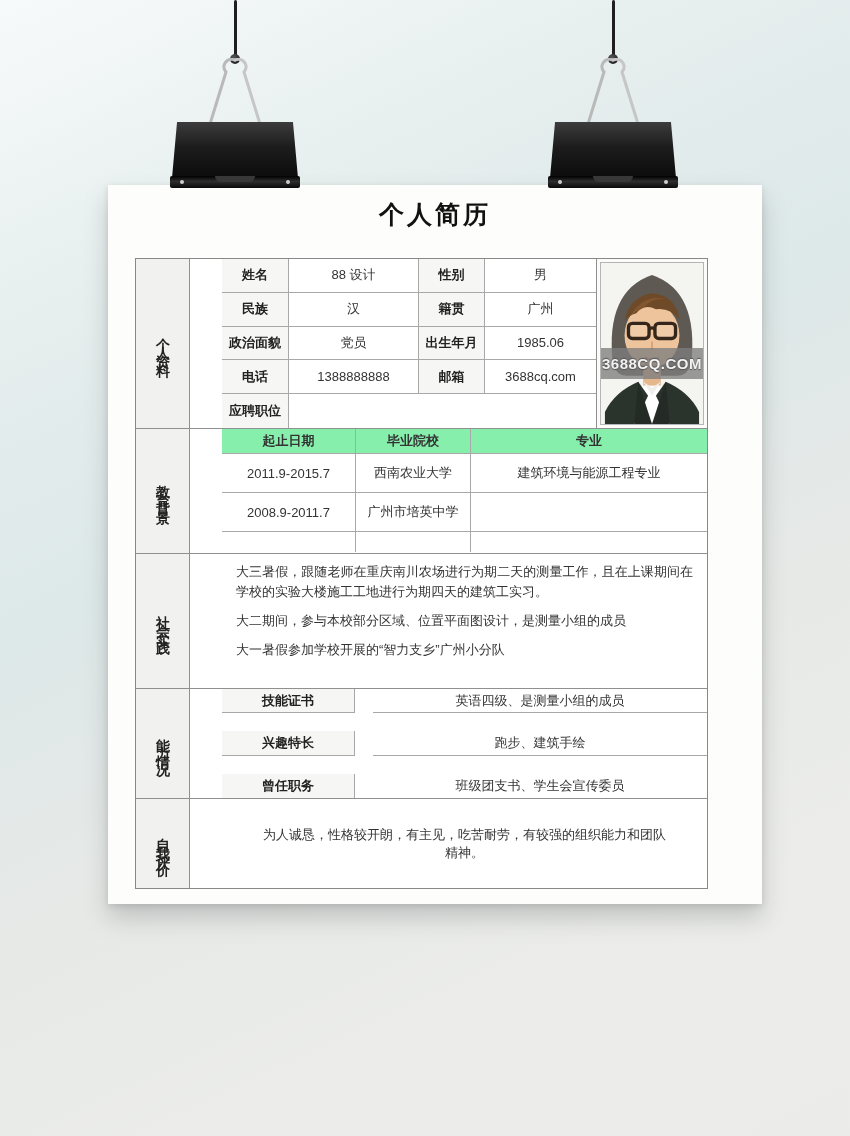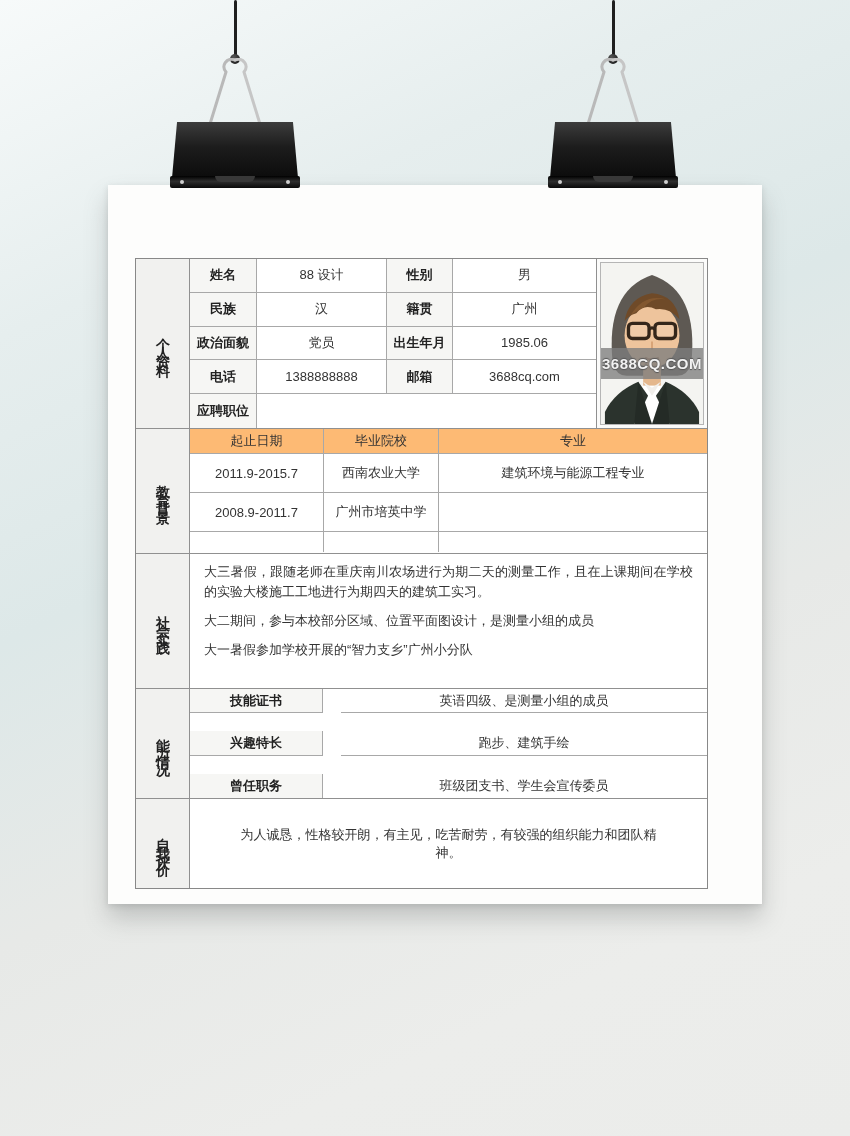--- a/index.html
+++ b/index.html
@@ -52,21 +52,21 @@
   .section { display: flex; border-bottom: 1px solid #909090; }
   .section:last-child { border-bottom: none; }
   .sec-label {
     width: 54px; flex: 0 0 54px; background: #f1f1ef; border-right: 1px solid #909090;
     display: flex; align-items: center; justify-content: center;
     writing-mode: vertical-rl; text-orientation: upright;
     font-family: "Liberation Serif", "DejaVu Serif", serif;
     font-weight: bold; font-size: 14px; letter-spacing: 0.6em; color: #222;
     padding: 8px 0;
   }
-  .sec-content { flex: 1; min-width: 0; }
+  .sec-content { flex: 1; min-width: 0; margin-left: 32px; }
 
   .cell { display: flex; align-items: center; justify-content: center; text-align: center; overflow: hidden; }
   .lab { background: #f6f6f4; font-weight: bold; font-family: "Liberation Serif", "DejaVu Serif", serif; color: #222; }
   .br { border-right: 1px solid #a8a8a8; }
   .bb { border-bottom: 1px solid #a8a8a8; }
 
   
   .personal-wrap { display: flex; height: 169px; }
   .pgrid {
     flex: 1; display: grid;
@@ -85,21 +85,21 @@
     color: #f2f2f2; text-shadow: 0 1px 1px #555, 0 -1px 1px #555;
   }
 
   
   .egrid {
     display: grid;
     grid-template-columns: 134px 115px 1fr;
     grid-template-rows: 25px 39px 39px 20px;
     height: 124px;
   }
-  .ehead { background: #fdba74; font-weight: normal; font-family: "Liberation Serif", "DejaVu Serif", serif; }
+  .ehead { background: #86efac; font-weight: bold; font-family: "Liberation Serif", "DejaVu Serif", serif; }
 
   
   .practice { padding: 8px 14px 4px 14px; height: 134px; }
   .practice p { line-height: 1.55; margin-bottom: 9px; text-align: justify; }
 
   
   .agrid {
     display: grid;
     grid-template-columns: 133px 1fr;
     grid-template-rows: repeat(3, 1fr);
@@ -137,20 +137,21 @@
       <path d="M40,2 C49,-1 54,8 49,14 L65,66" fill="none" stroke="#c6c6c6" stroke-width="3" stroke-linecap="round"></path>
     </svg>
     <div class="bodyp"></div>
     <div class="fold"></div>
     <div class="notch"></div>
     <div class="rivet l"></div>
     <div class="rivet r"></div>
   </div>
 
   <div class="paper">
+    <div class="page-title">个人简历</div>
 
     <div class="rtable">
 
       <div class="section">
         <div class="sec-label">个人资料</div>
         <div class="sec-content">
           <div class="personal-wrap">
             <div class="pgrid">
               <div class="cell lab br bb">姓名</div>
               <div class="cell br bb">88 设计</div>

